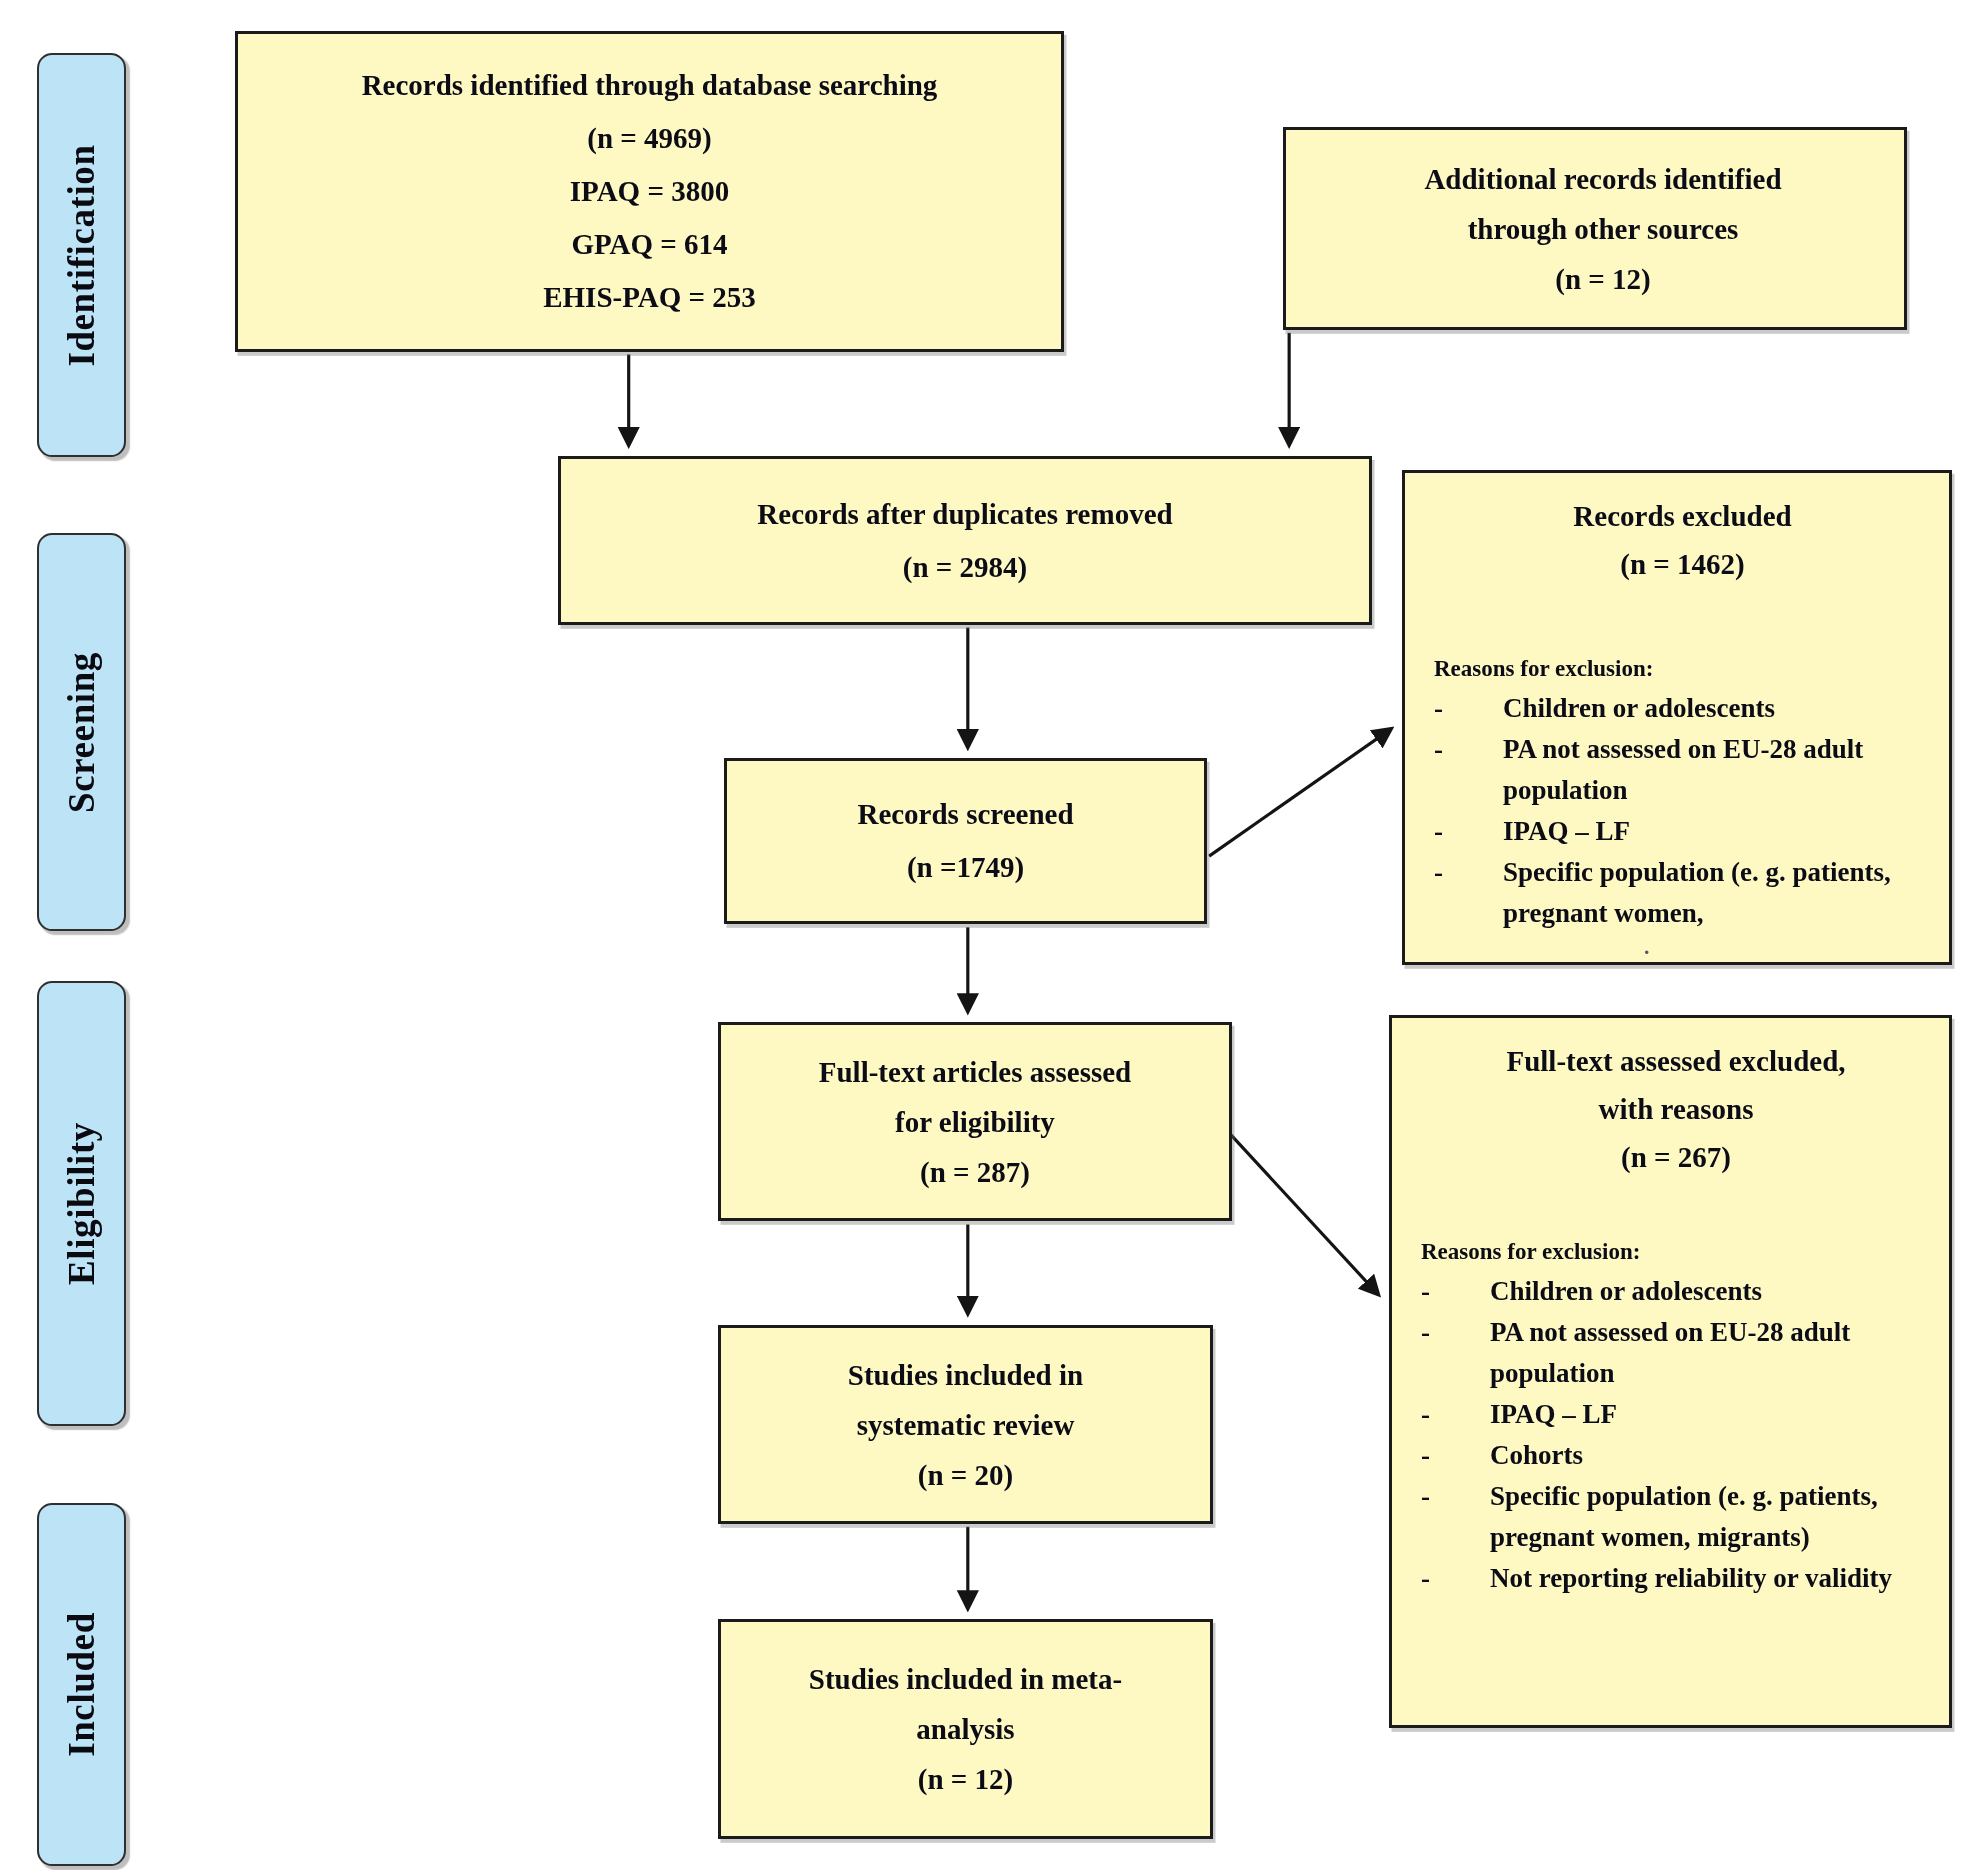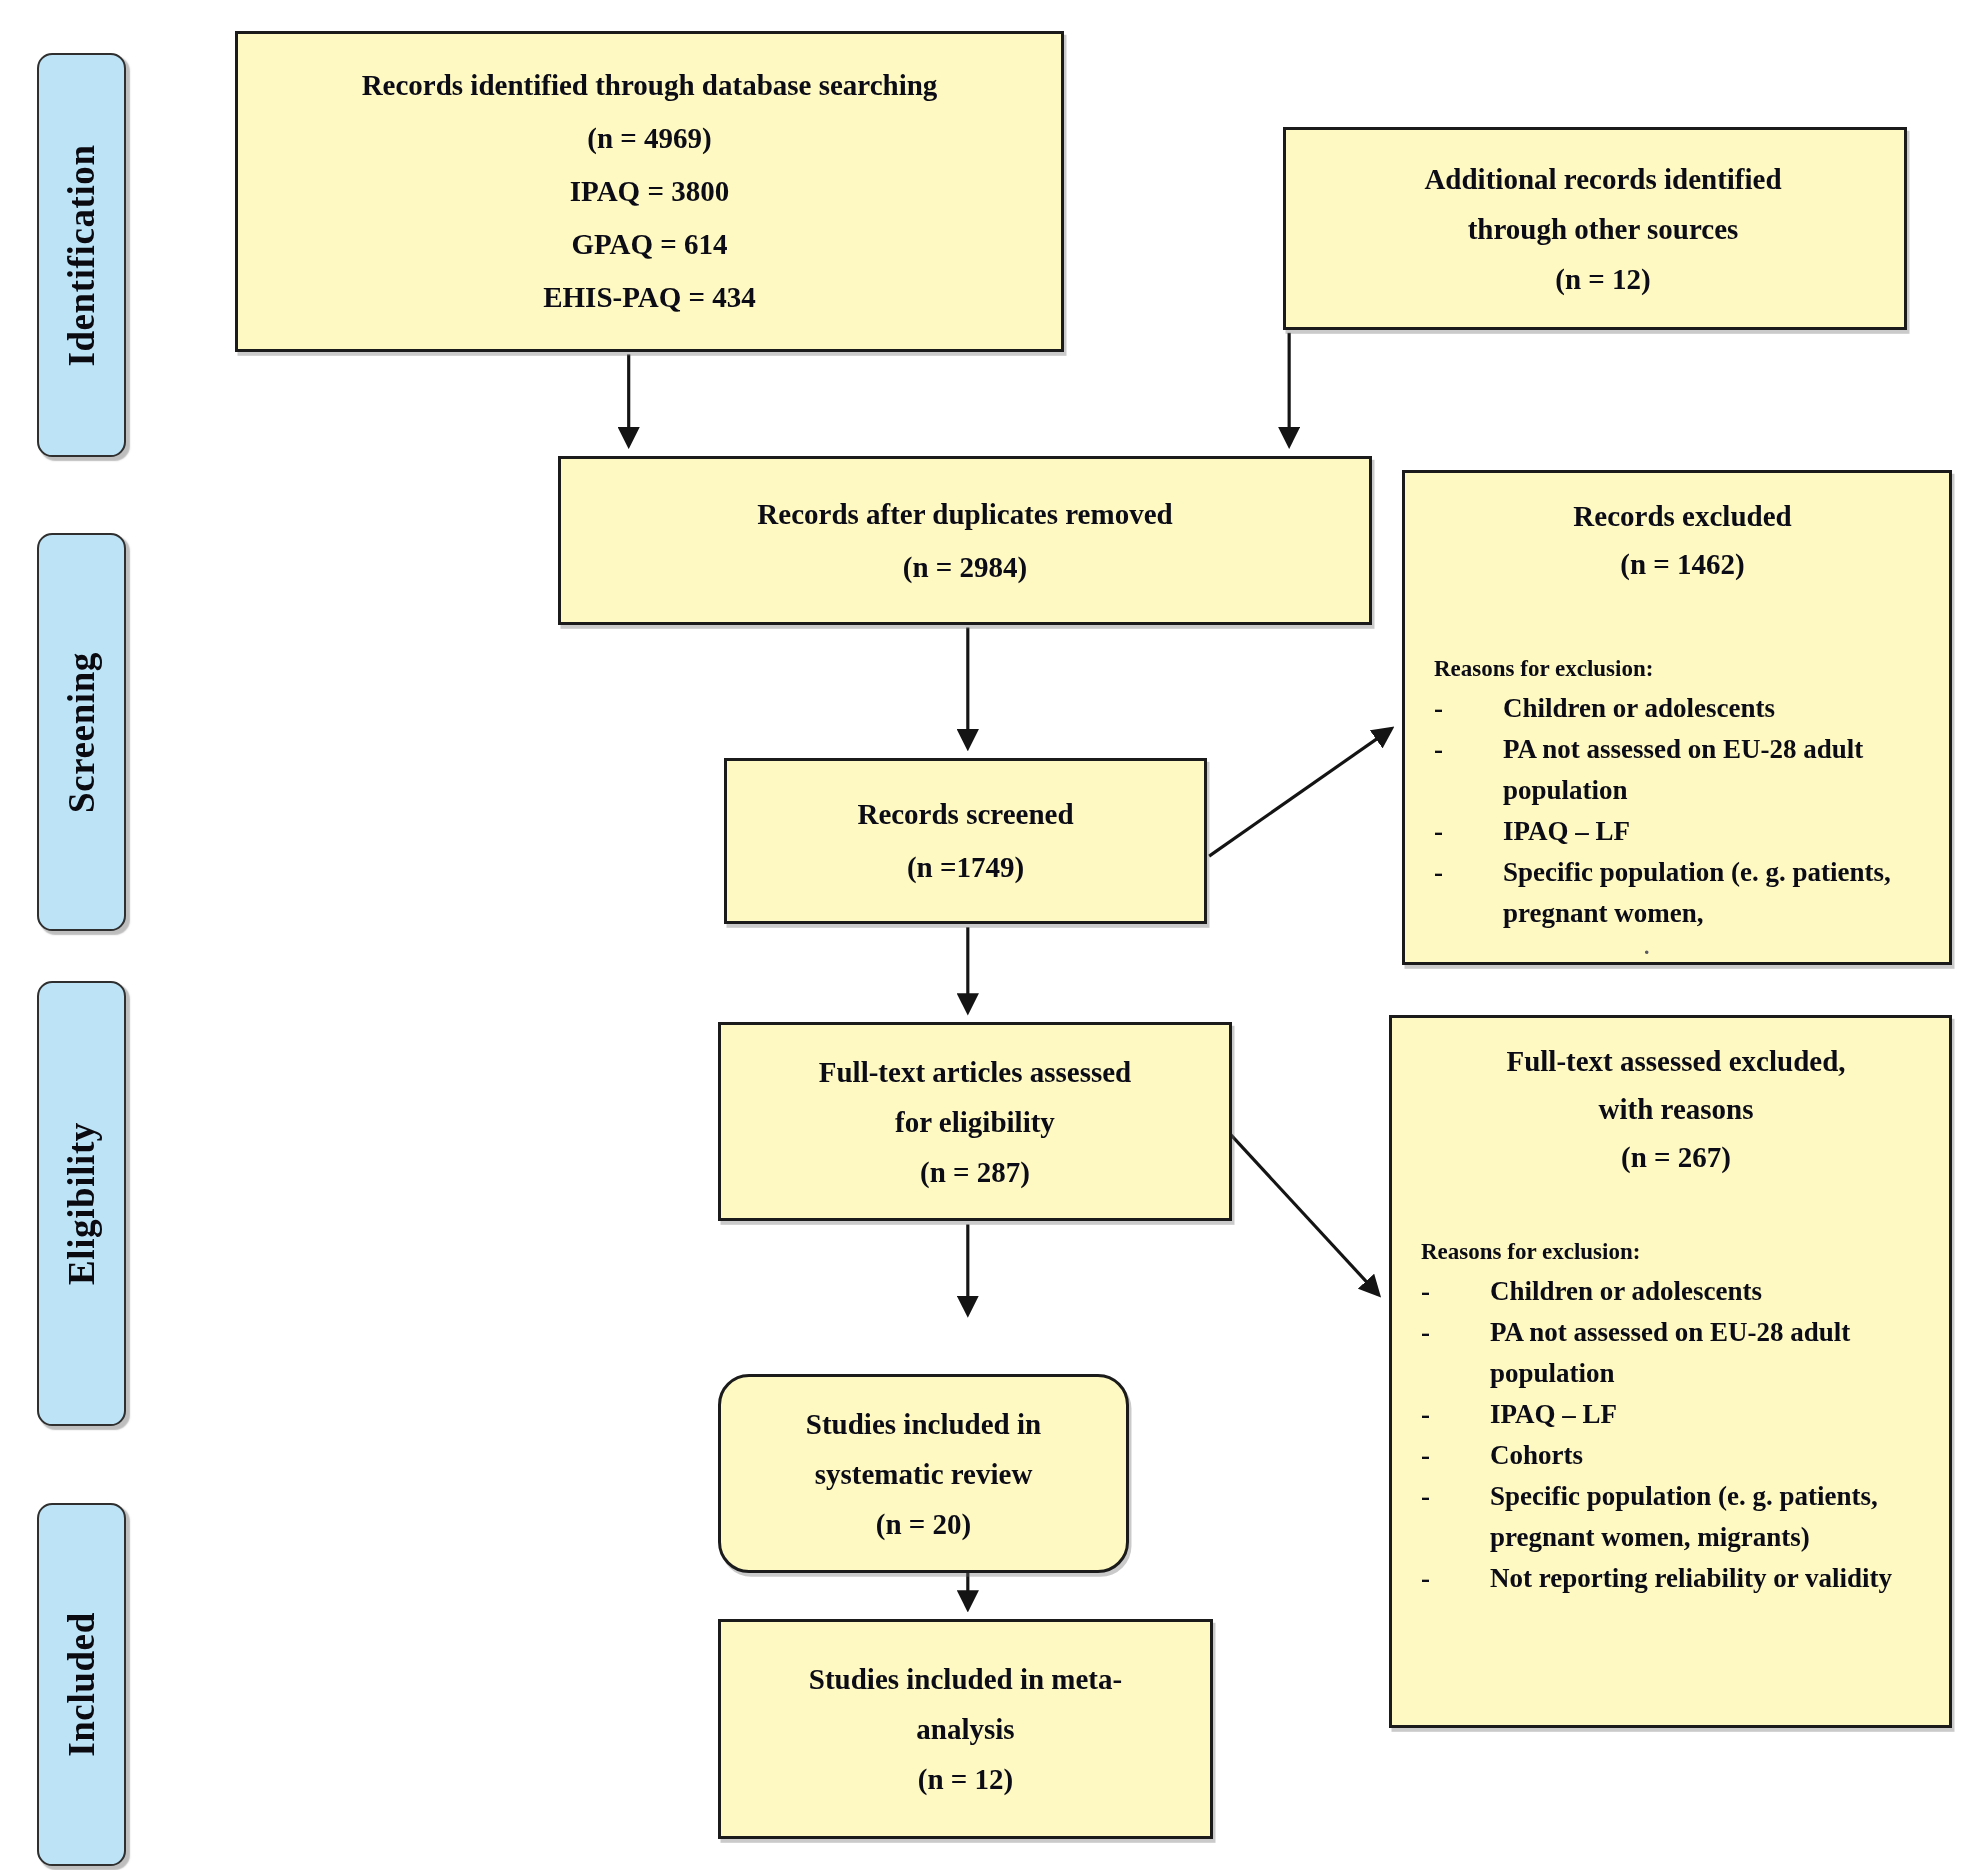--- a/index.html
+++ b/index.html
@@ -128,21 +128,21 @@
   </div>
   <div class="stage" style="top:1503px;height:359px;">
     <span>Included</span>
   </div>
 
   <div class="fbox center" style="left:235px;top:30.5px;width:829px;height:321px;">
     <div class="ln">Records identified through database searching</div>
     <div class="ln">(n = 4969)</div>
     <div class="ln">IPAQ = 3800</div>
     <div class="ln">GPAQ = 614</div>
-    <div class="ln">EHIS-PAQ = 434</div>
+    <div class="ln">EHIS-PAQ = 253</div>
   </div>
 
   <div class="fbox center" style="left:1283px;top:127px;width:624px;height:203px;padding-left:16px;">
     <div class="ln-tight">Additional records identified</div>
     <div class="ln-tight">through other sources</div>
     <div class="ln-tight">(n = 12)</div>
   </div>
 
   <div class="fbox center" style="left:558px;top:456px;width:814px;height:169px;justify-content:center;">
     <div class="ln">Records after duplicates removed</div>
@@ -209,21 +209,21 @@
     <div class="reason">
       <span class="dash">-</span>
       <span class="rtext">Specific population (e. g. patients, pregnant women, migrants)</span>
     </div>
     <div class="reason">
       <span class="dash">-</span>
       <span class="rtext">Not reporting reliability or validity</span>
     </div>
   </div>
 
-  <div class="fbox center" style="left:718px;top:1374px;width:411px;height:199px;border-radius:31px;">
+  <div class="fbox center" style="left:718px;top:1325px;width:495px;height:199px;">
     <div class="ln-tight">Studies included in</div>
     <div class="ln-tight">systematic review</div>
     <div class="ln-tight">(n = 20)</div>
   </div>
 
   <div class="fbox center" style="left:718px;top:1619px;width:495px;height:220px;">
     <div class="ln-tight">Studies included in meta-</div>
     <div class="ln-tight">analysis</div>
     <div class="ln-tight">(n = 12)</div>
   </div>

